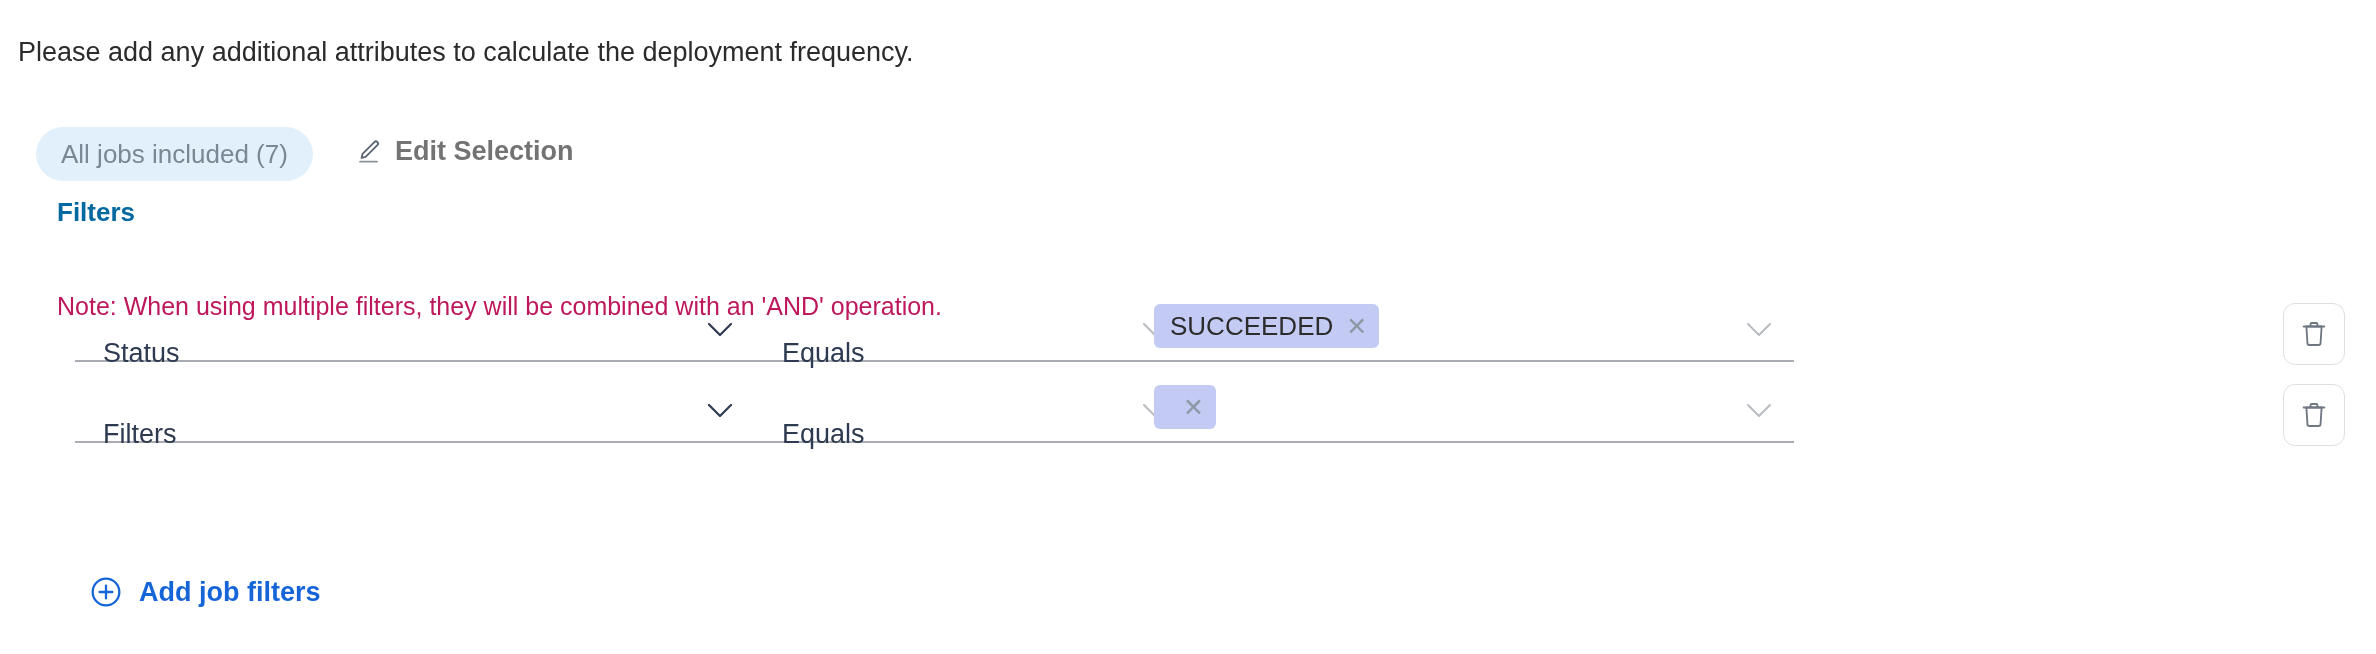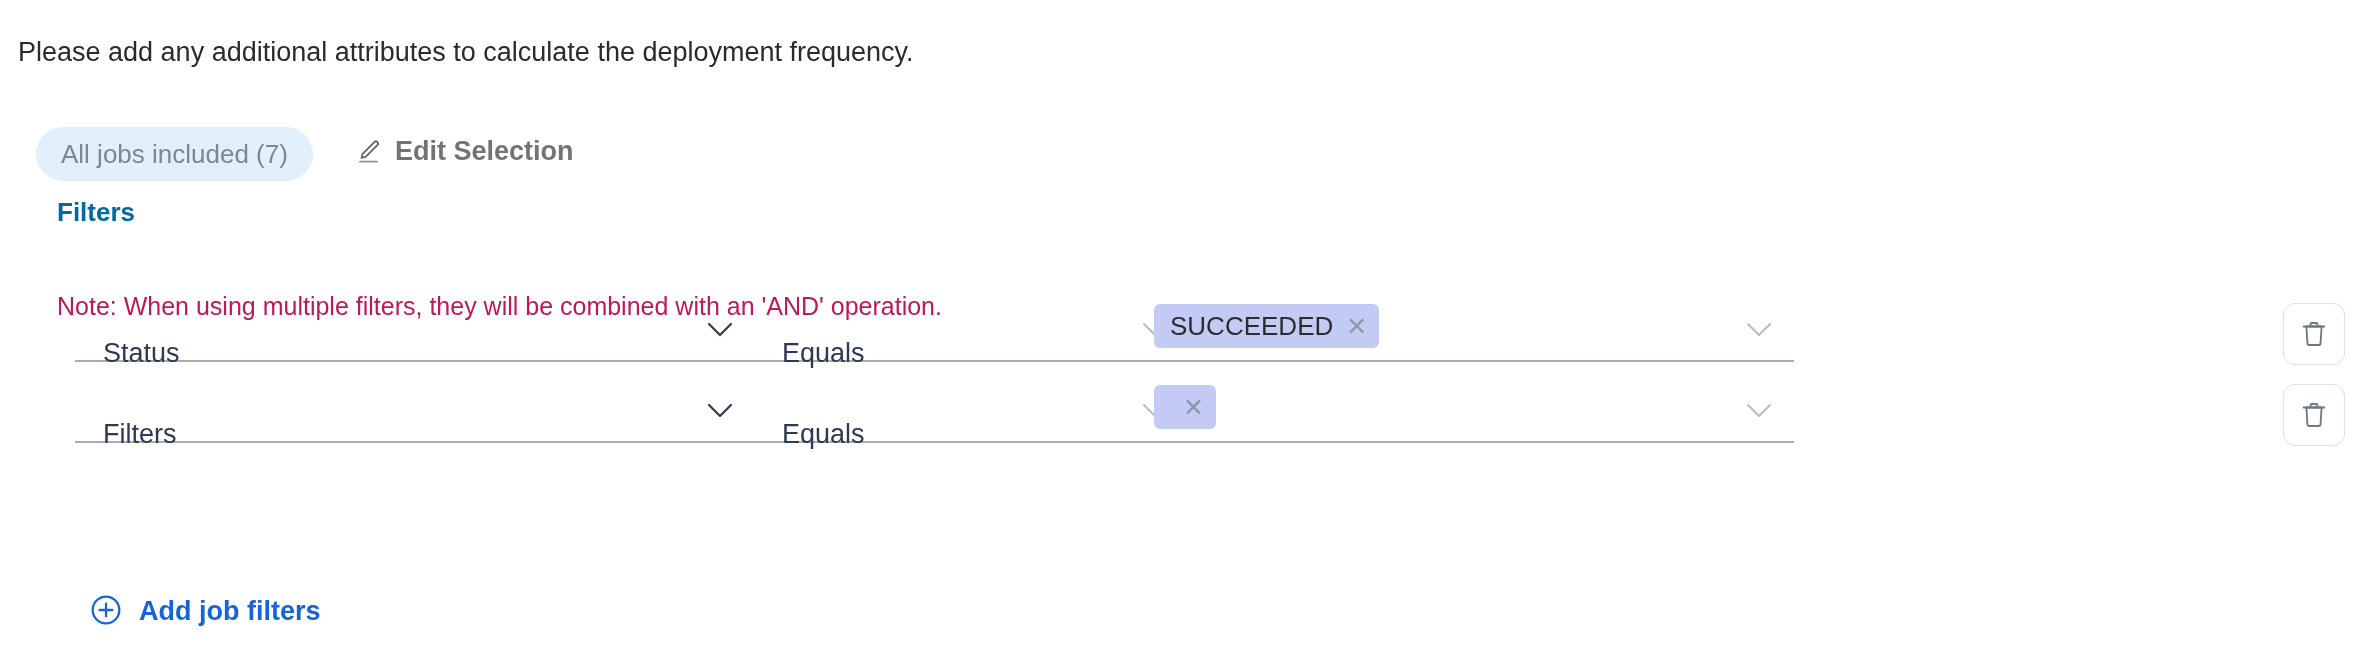--- a/index.html
+++ b/index.html
@@ -180,22 +180,23 @@
     justify-content: center;
   }
   .delete-btn.row-0 { left: 2283px; top: 303px; }
   .delete-btn.row-1 { left: 2283px; top: 384px; }
   .trash-icon { width: 28px; height: 30px; display: block; }
 
   
   .add-filters {
     position: absolute;
     left: 90px;
-    top: 594px;
-    display: flex;
+    top: 575px;
+    display: flex;
+    align-items: center;
     cursor: pointer;
     white-space: nowrap;
   }
   .plus-circle-icon {
     width: 32px;
     height: 32px;
     display: block;
     margin-right: 17px;
   }
   .add-filters-label {

